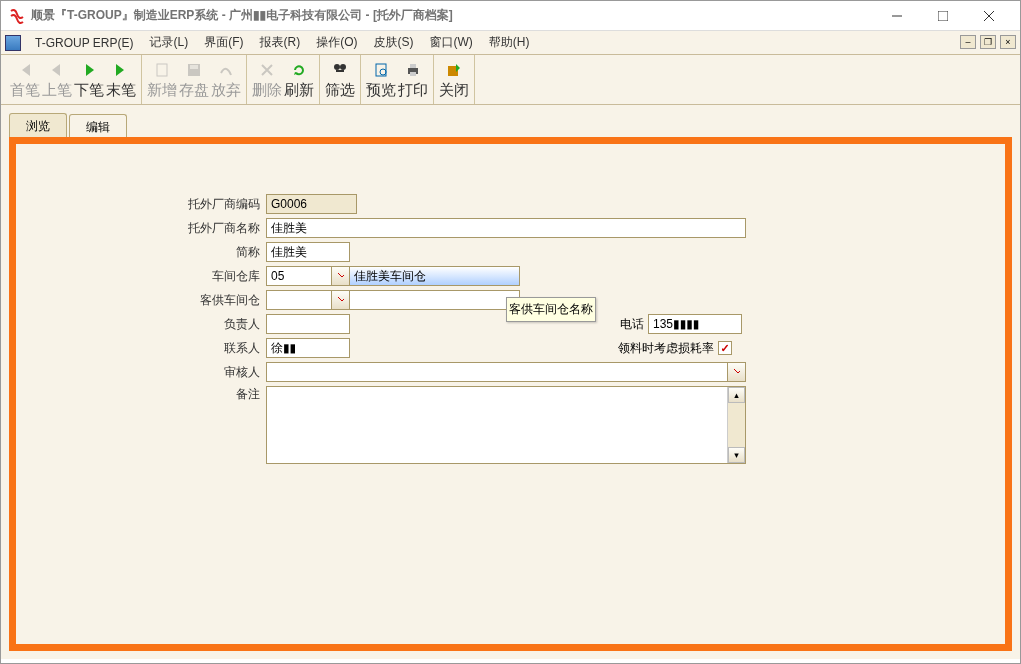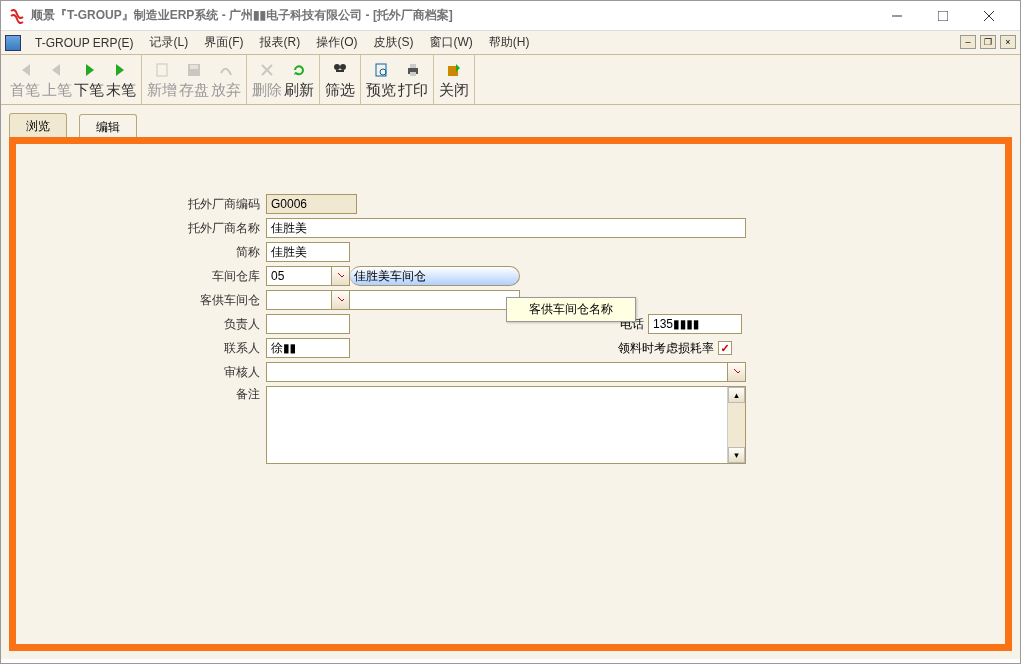--- a/index.html
+++ b/index.html
@@ -15,34 +15,34 @@
 .menubar .mdi-btns span { width: 16px; height: 14px; border: 1px solid #999; display: flex; align-items: center; justify-content: center; font-size: 9px; cursor: pointer; background: #f0e8d0; }
 .toolbar { height: 50px; background: #f8f3e8; display: flex; align-items: center; padding: 0 4px; border-bottom: 1px solid #c9bb9a; }
 .tool-group { display: flex; border-right: 1px solid #d0c4a0; padding: 0 4px; height: 100%; align-items: center; }
 .tool-btn { width: 32px; height: 44px; display: flex; flex-direction: column; align-items: center; justify-content: center; cursor: pointer; border-radius: 2px; }
 .tool-btn .ico { height: 22px; display: flex; align-items: center; justify-content: center; }
 .tool-btn .lbl { font-size: 15px; color: #333; }
 .tool-btn.disabled .lbl { color: #999; }
 .tool-btn.disabled .ico { opacity: 0.4; }
 .content { background: #f8f3e8; height: calc(100% - 108px); padding: 8px; }
 .tabstrip { display: flex; height: 24px; }
-.tab { padding: 4px 16px; background: #f0e8d0; border: 1px solid #b8a878; border-bottom: none; margin-right: 12px; cursor: pointer; border-radius: 3px 3px 0 0; }
+.tab { padding: 4px 16px; background: #f0e8d0; border: 1px solid #b8a878; border-bottom: none; margin-right: 2px; cursor: pointer; border-radius: 3px 3px 0 0; }
 .tab.active { background: #f8f3e8; position: relative; top: 1px; border-bottom: 1px solid #f8f3e8; }
 .form-panel { border: 7px solid #f97316; height: calc(100% - 24px); background: #f8f3e8; padding: 50px 20px 20px 20px; }
 .form-row { display: flex; align-items: center; margin-bottom: 4px; }
 .form-label { width: 230px; text-align: right; padding-right: 6px; color: #333; }
 .text-input { height: 20px; border: 1px solid #a89868; background: #fff; padding: 0 4px; }
 .text-input.readonly { background: #f0e8d0; }
 .lookup { display: inline-flex; }
 .lookup-btn { width: 18px; height: 20px; border: 1px solid #a89868; border-left: none; background: linear-gradient(#fefdf8,#e8dfc8); display: flex; align-items: center; justify-content: center; cursor: pointer; }
 .lookup-desc { height: 20px; border: 1px solid #a89868; border-left: none; background: #fff; padding: 0 4px; display: flex; align-items: center; }
-.highlighted { background: linear-gradient(#fff, #b0d0ff); border-radius: 10px; }
+.highlighted { background: linear-gradient(#fff, #b0d0ff); }
 .checkbox { width: 14px; height: 14px; border: 1px solid #a89868; background: #fff; display: inline-flex; align-items: center; justify-content: center; cursor: pointer; margin-left: 4px; }
 .checkbox.checked::after { content: "✓"; color: #c00; font-size: 11px; font-weight: bold; }
-.tooltip { position: absolute; background: #ffffe1; border: 1px solid #999; padding: 3px 22px; font-size: 12px; box-shadow: 1px 1px 2px rgba(0,0,0,0.2); }
+.tooltip { position: absolute; background: #ffffe1; border: 1px solid #999; padding: 3px 2px; font-size: 12px; box-shadow: 1px 1px 2px rgba(0,0,0,0.2); }
 .memo { border: 1px solid #a89868; background: #fff; display: flex; }
 .memo textarea { flex: 1; border: none; resize: none; outline: none; padding: 2px; font-family: inherit; }
 .memo .scroll { width: 18px; background: #f0e8d0; border-left: 1px solid #ccc; display: flex; flex-direction: column; justify-content: space-between; }
 .memo .scroll span { height: 16px; border: 1px solid #bbb; background: linear-gradient(#fefdf8,#e8dfc8); display: flex; align-items: center; justify-content: center; font-size: 9px; cursor: pointer; }
 </style>
 </head>
 <body>
 
 <div class="titlebar">
   <svg class="logo" viewBox="0 0 16 16">

